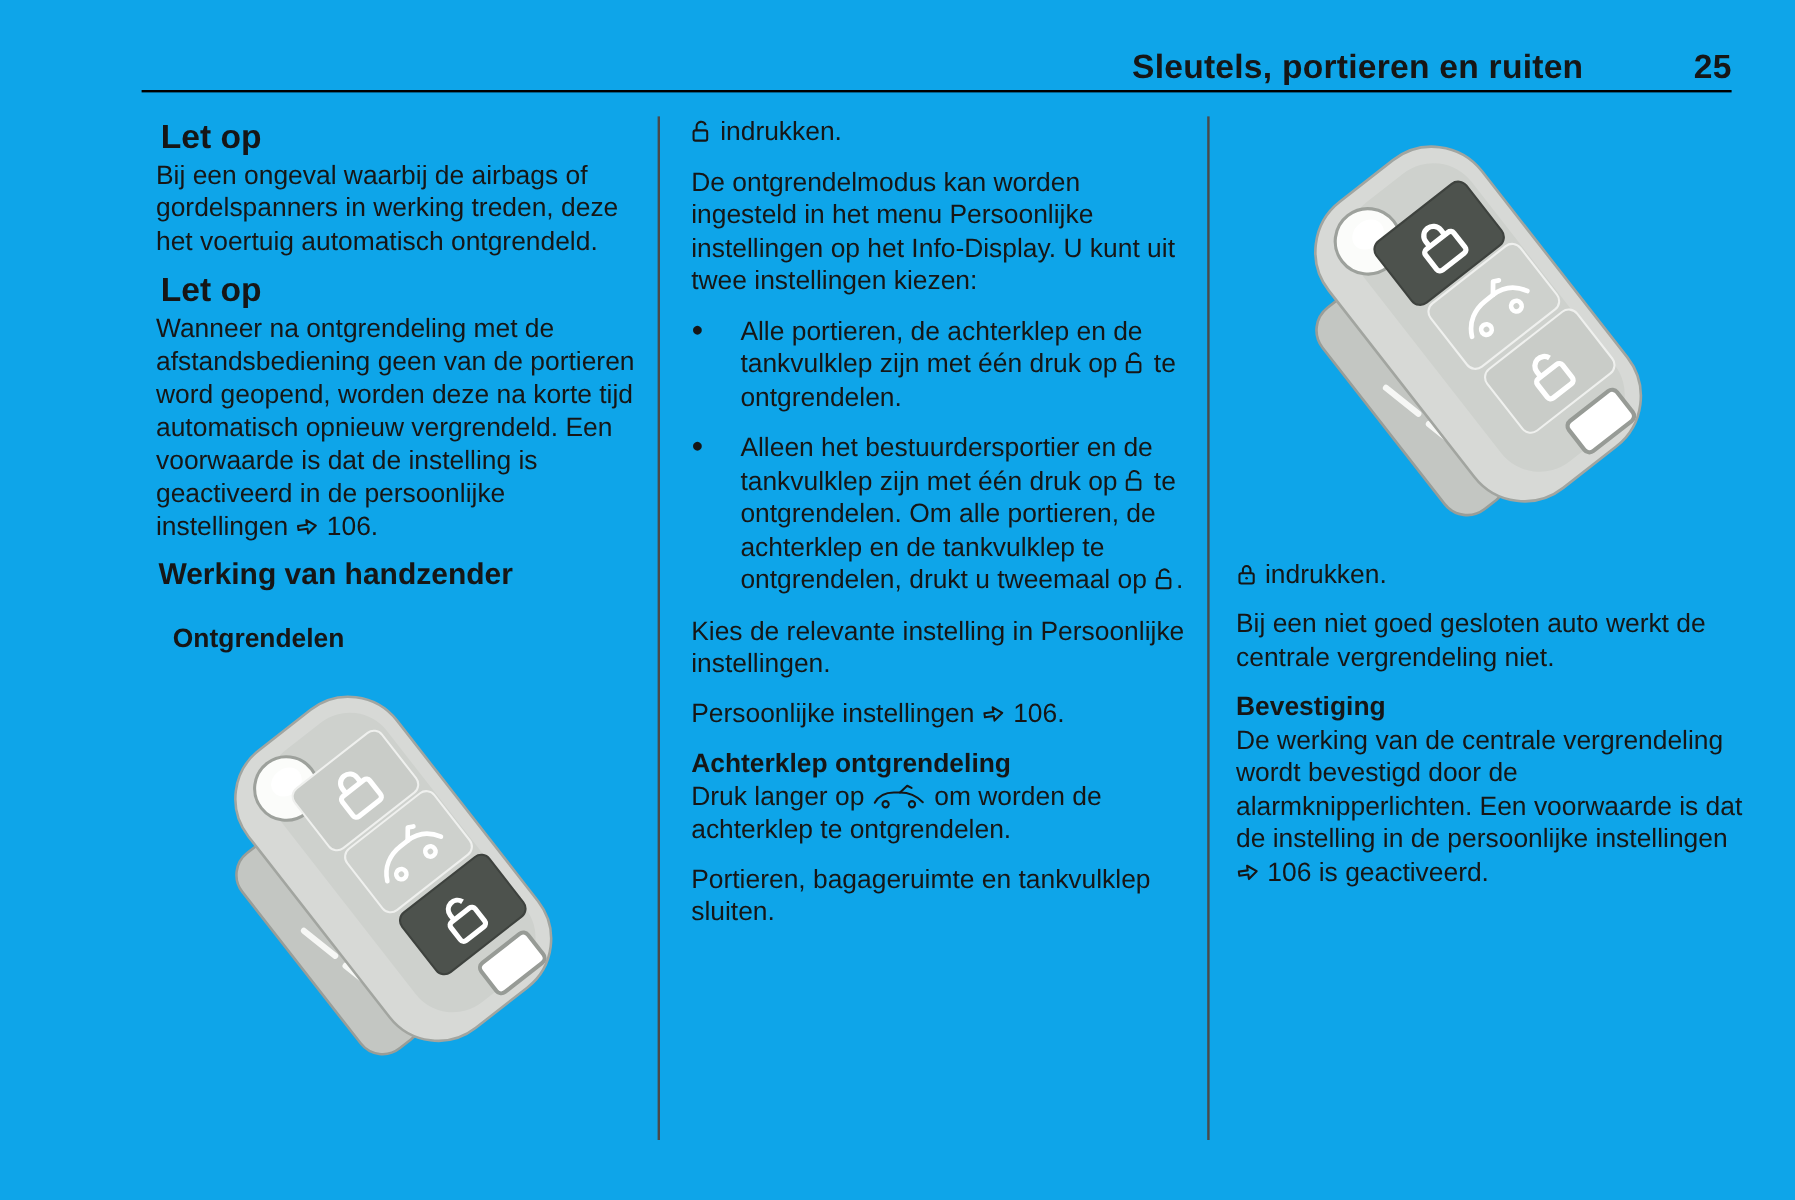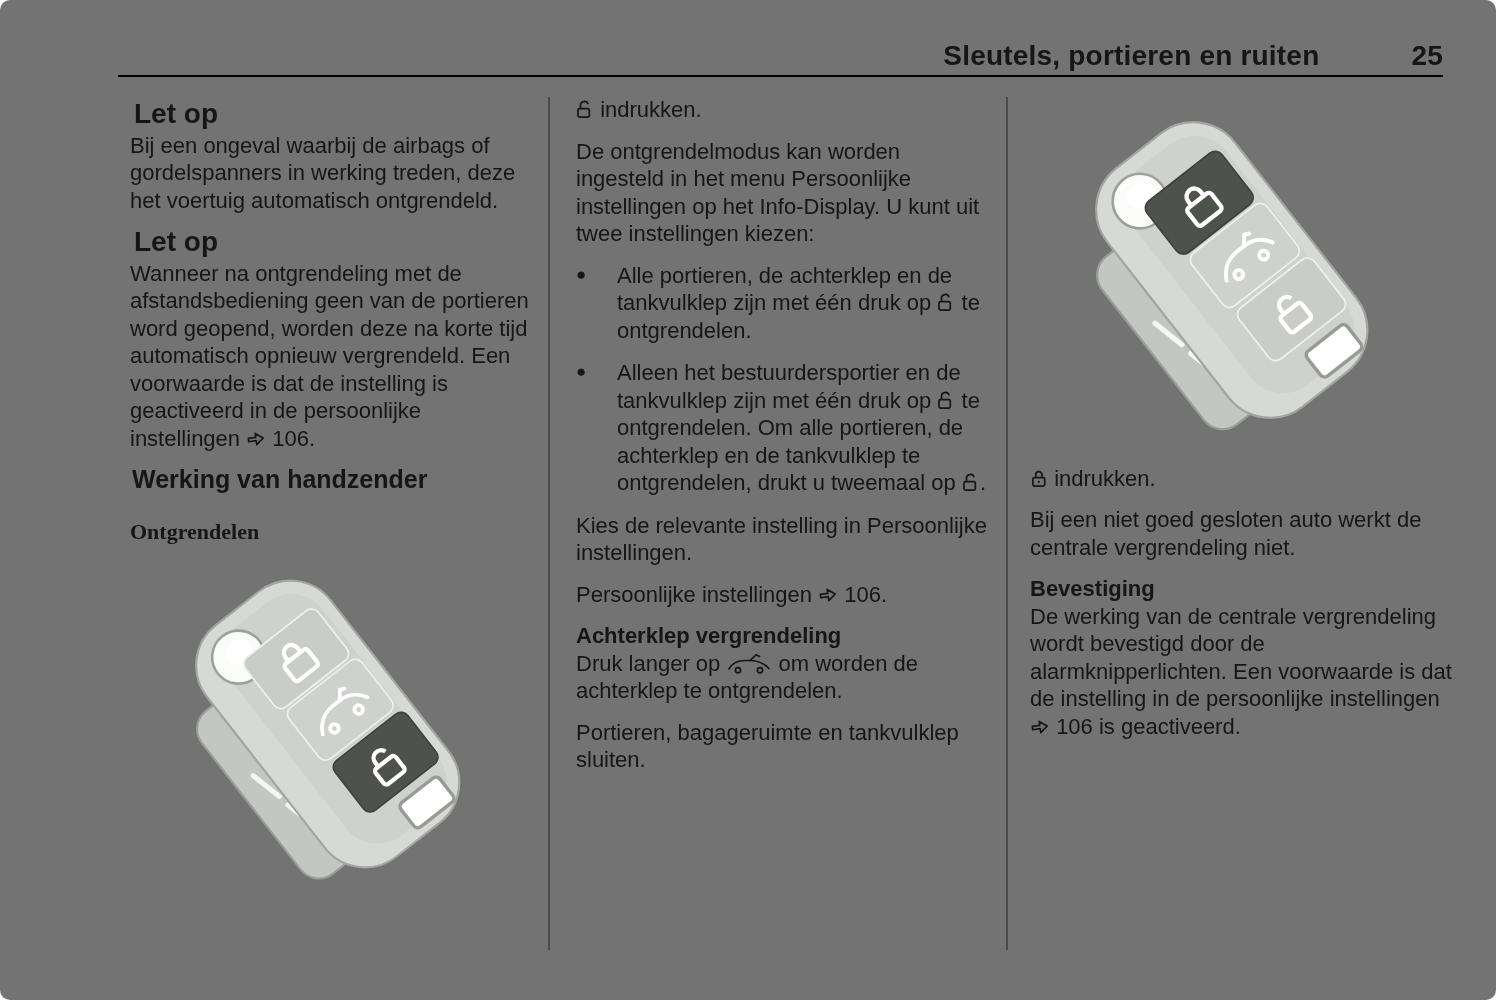--- a/index.html
+++ b/index.html
@@ -1,20 +1,20 @@
 <!DOCTYPE html>
 <html><head>
 <meta charset="utf-8">
 <style>
   html,body{margin:0;padding:0;background:#ffffff;}
   body{
     width:1496px;height:1000px;position:relative;overflow:hidden;
     font-family:"Liberation Sans", sans-serif;color:#161616;
   }
-  .page{position:absolute;inset:0;background:#737373;border-radius:10px;}
+  .page{position:absolute;inset:0;background:#0ea5e9;}
 
   
   .hdr{
     position:absolute;left:118px;right:53px;top:40px;
     display:flex;justify-content:flex-end;align-items:baseline;gap:92px;
     font-weight:bold;font-size:28px;letter-spacing:0.2px;
   }
   .hdr-rule{position:absolute;left:118px;right:53px;top:75px;height:2px;background:#000;}
 
   
@@ -24,21 +24,21 @@
 
   
   .col{position:absolute;top:96px;font-size:22px;line-height:27.5px;}
   .col1{left:130px;width:404px;}
   .col2{left:576px;width:414px;}
   .col3{left:1030px;width:422px;}
 
   .col p{margin:0 0 14px 0;}
   h3.sub{font-size:28px;font-weight:bold;margin:4px;}
   h2.sec{font-size:25px;font-weight:bold;margin:8px 0 24px 2px;}
-  h3.sub2{font-size:22px;font-weight:bold;margin:0 0 16px 0;font-family:Liberation Serif, serif;}
+  h3.sub2{font-size:22px;font-weight:bold;margin:0 0 16px 14px;}
   h3.runin{font-size:22px;font-weight:bold;margin:6px 0 0 0;}
 
   
   ul.blist{list-style:none;margin:2px 0 14px 0;padding:0;}
   ul.blist li{display:flex;margin:0 0 15px 0;}
   ul.blist .mk{flex:none;width:41px;font-size:17px;line-height:26px;}
 
   
   svg.ic{display:inline-block;vertical-align:-4px;}
   svg.ic-car{vertical-align:-5px;}
@@ -160,21 +160,21 @@
     <p>Kies de relevante instelling in Persoonlijke instellingen.</p>
 
     <p><span>Persoonlijke instellingen</span>
       <svg class="ic ic-arrow" width="20" height="20" viewBox="0 0 20 20">
           <g transform="rotate(-8 10 10)">
             <path d="M2.5,8.3 L10,8.3 L10,4.4 L17.3,10 L10,15.6 L10,11.7 L2.5,11.7 Z" fill="none" stroke="#161616" stroke-width="1.7" stroke-linejoin="round"></path>
           </g>
         </svg>
       <span>106.</span></p>
 
-    <h3 class="runin">Achterklep vergrendeling</h3>
+    <h3 class="runin">Achterklep ontgrendeling</h3>
     <p><span>Druk langer op</span>
       <svg class="ic ic-car" width="46" height="24" viewBox="0 0 46 24">
           <g stroke="#161616" stroke-width="1.7" fill="none" stroke-linecap="round" stroke-linejoin="round">
             <path d="M3,17 C6,11.5 12,8.5 19,8.5 L24,8.5 C31,8.5 38,11.5 43,16.5"></path>
             <circle cx="12" cy="18.2" r="2.6"></circle>
             <circle cx="34" cy="18.2" r="2.6"></circle>
             <path d="M24,8.5 L30,2.8 l3.6,1.8"></path>
           </g>
         </svg>
       <span>om worden de achterklep te ontgrendelen.</span></p>

